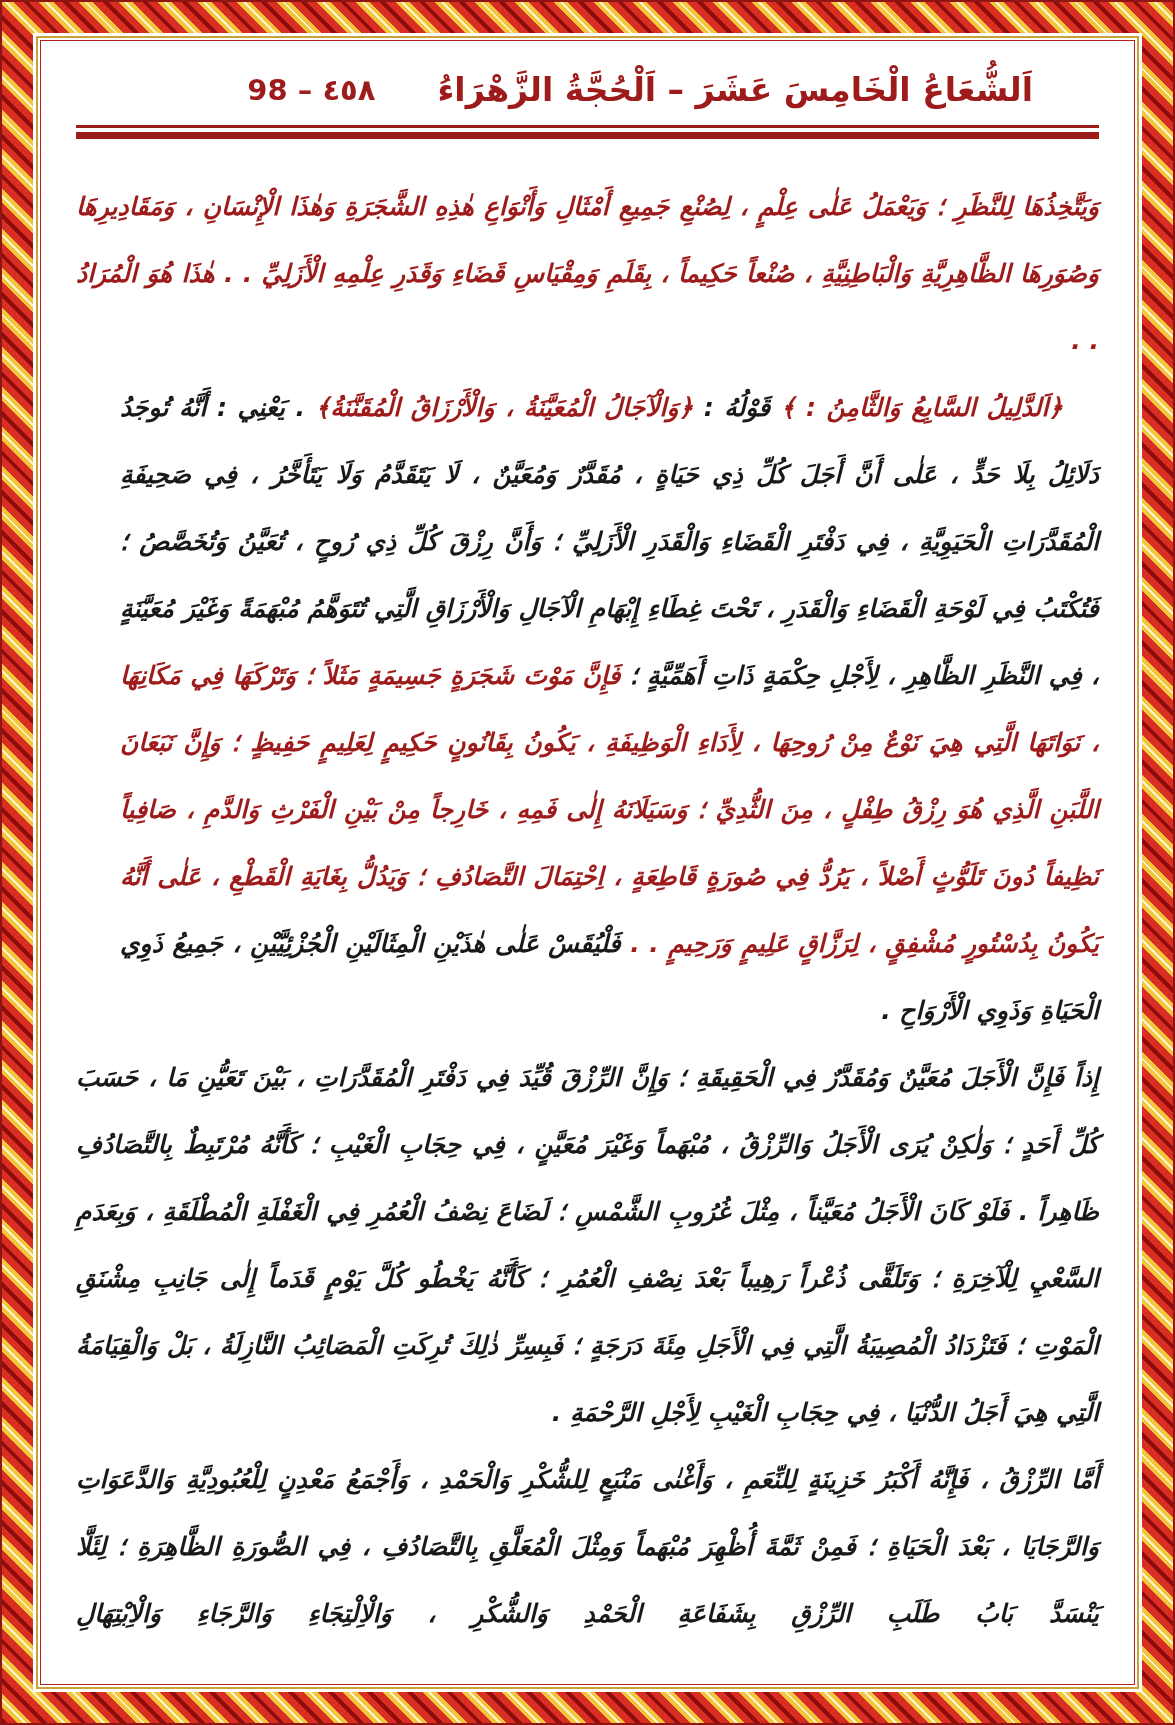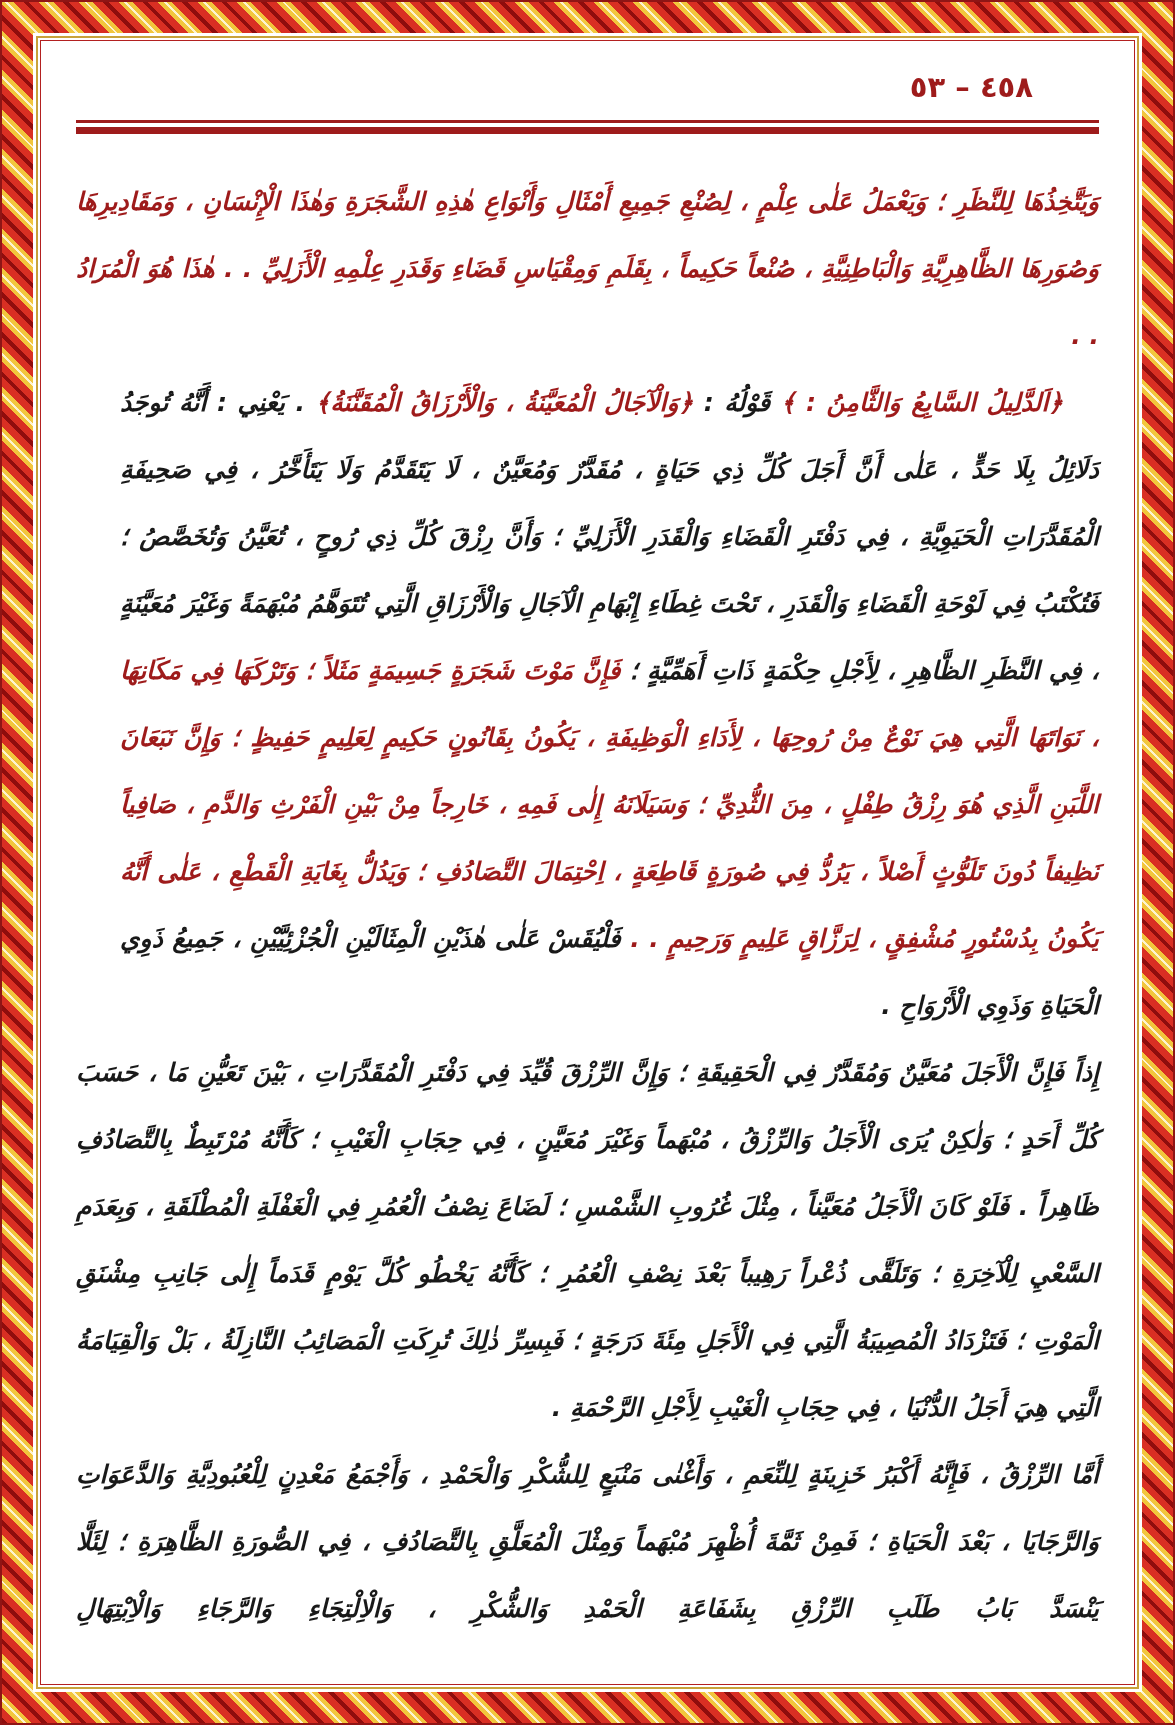--- a/index.html
+++ b/index.html
@@ -59,21 +59,22 @@
 <body>
 
 <div class="frame-outerline"></div>
 <div class="frame"></div>
 <div class="frame-innerline"></div>
 <div class="frame-innerline2"></div>
 
 <div class="content">
   <header>
     <div class="header-line">
-      <span class="page-number">٤٥٨ – ٥٣</span>
+      <h1 class="title">اَلشُّعَاعُ الْخَامِسَ عَشَرَ – اَلْحُجَّةُ الزَّهْرَاءُ</h1>
+      <span class="page-number">٤٥٨ – 98</span>
     </div>
     <div class="rule">
       <div class="rule-thin"></div>
       <div class="rule-thick"></div>
     </div>
   </header>
 
   <main class="body-text" id="body-text">
       <p class="para"><span class="run-red">وَيَتَّخِذُهَا لِلنَّظَرِ ؛ وَيَعْمَلُ عَلٰى عِلْمٍ ، لِصُنْعِ جَمِيعِ أَمْثَالِ وَأَنْوَاعِ هٰذِهِ الشَّجَرَةِ وَهٰذَا الْإِنْسَانِ ، وَمَقَادِيرِهَا وَصُوَرِهَا الظَّاهِرِيَّةِ وَالْبَاطِنِيَّةِ ، صُنْعاً حَكِيماً ، بِقَلَمِ وَمِقْيَاسِ قَضَاءِ وَقَدَرِ عِلْمِهِ الْأَزَلِيِّ . . هٰذَا هُوَ الْمُرَادُ . .</span></p>
       <p class="para indent"><span class="run-red">﴿اَلدَّلِيلُ السَّابِعُ وَالثَّامِنُ : ﴾ </span><span class="run-black">قَوْلُهُ : </span><span class="run-red">﴿وَالْآجَالُ الْمُعَيَّنَةُ ، وَالْأَرْزَاقُ الْمُقَنَّنَةُ﴾</span><span class="run-black"> . يَعْنِي : أَنَّهُ تُوجَدُ دَلَائِلُ بِلَا حَدٍّ ، عَلٰى أَنَّ أَجَلَ كُلِّ ذِي حَيَاةٍ ، مُقَدَّرٌ وَمُعَيَّنٌ ، لَا يَتَقَدَّمُ وَلَا يَتَأَخَّرُ ، فِي صَحِيفَةِ الْمُقَدَّرَاتِ الْحَيَوِيَّةِ ، فِي دَفْتَرِ الْقَضَاءِ وَالْقَدَرِ الْأَزَلِيِّ ؛ وَأَنَّ رِزْقَ كُلِّ ذِي رُوحٍ ، تُعَيَّنُ وَتُخَصَّصُ ؛ فَتُكْتَبُ فِي لَوْحَةِ الْقَضَاءِ وَالْقَدَرِ ، تَحْتَ غِطَاءِ إِبْهَامِ الْآجَالِ وَالْأَرْزَاقِ الَّتِي تُتَوَهَّمُ مُبْهَمَةً وَغَيْرَ مُعَيَّنَةٍ ، فِي النَّظَرِ الظَّاهِرِ ، لِأَجْلِ حِكْمَةٍ ذَاتِ أَهَمِّيَّةٍ ؛ </span><span class="run-red">فَإِنَّ مَوْتَ شَجَرَةٍ جَسِيمَةٍ مَثَلاً ؛ وَتَرْكَهَا فِي مَكَانِهَا ، نَوَاتَهَا الَّتِي هِيَ نَوْعٌ مِنْ رُوحِهَا ، لِأَدَاءِ الْوَظِيفَةِ ، يَكُونُ بِقَانُونٍ حَكِيمٍ لِعَلِيمٍ حَفِيظٍ ؛ وَإِنَّ نَبَعَانَ اللَّبَنِ الَّذِي هُوَ رِزْقُ طِفْلٍ ، مِنَ الثُّدِيِّ ؛ وَسَيَلَانَهُ إِلٰى فَمِهِ ، خَارِجاً مِنْ بَيْنِ الْفَرْثِ وَالدَّمِ ، صَافِياً نَظِيفاً دُونَ تَلَوُّثٍ أَصْلاً ، يَرُدُّ فِي صُورَةٍ قَاطِعَةٍ ، اِحْتِمَالَ التَّصَادُفِ ؛ وَيَدُلُّ بِغَايَةِ الْقَطْعِ ، عَلٰى أَنَّهُ يَكُونُ بِدُسْتُورٍ مُشْفِقٍ ، لِرَزَّاقٍ عَلِيمٍ وَرَحِيمٍ . . </span><span class="run-black">فَلْيُقَسْ عَلٰى هٰذَيْنِ الْمِثَالَيْنِ الْجُزْئِيَّيْنِ ، جَمِيعُ ذَوِي الْحَيَاةِ وَذَوِي الْأَرْوَاحِ .</span></p>

